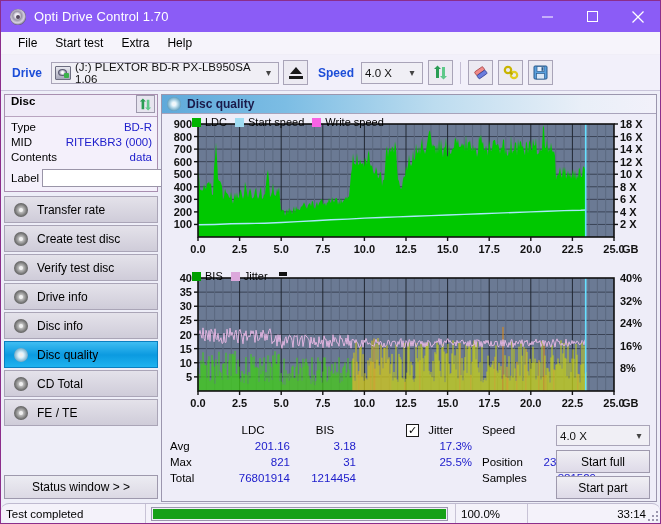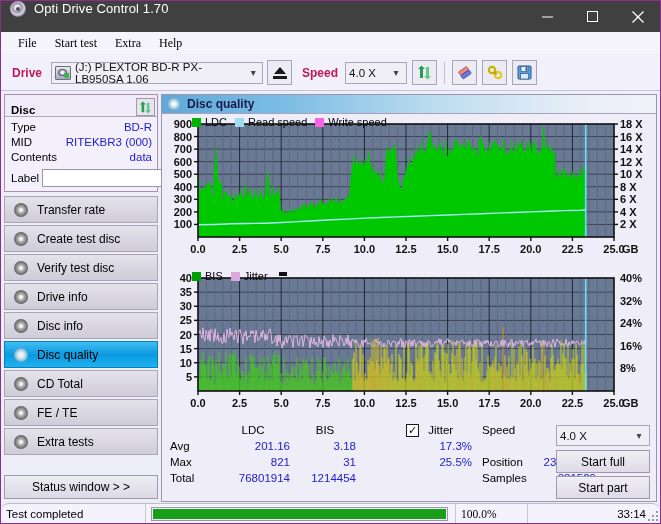--- a/index.html
+++ b/index.html
@@ -14,23 +14,23 @@
   #app {
     position: relative;
     width: 661px; height: 524px;
     border: 1px solid #8b2d8b;
     background: #eeeef8;
     overflow: hidden;
   }
   
   #titlebar {
     height: 31px;
-    background: #404040;
+    background: #8b5cf6;
     display: flex;
-    align-items: flex-start;
+    align-items: center;
     color: #ffffff;
     position: relative;
   }
   #titlebar .app-icon {
     width: 16px; height: 16px;
     margin-left: 9px; margin-right: 8px;
     border-radius: 50%;
     background: radial-gradient(circle at 45% 42%, #ffffff 0%, #e9e4ef 18%, #9a94a8 34%, #d8d2e2 55%, #7e7890 75%, #4a4458 100%);
     box-shadow: inset 0 0 1px #333;
     position: relative;
@@ -57,38 +57,37 @@
     cursor: default;
   }
   
   #menubar {
     height: 23px;
     background: #f6f4fb;
     display: flex;
     align-items: center;
     padding-left: 8px;
     border-bottom: 1px solid #f0eef7;
-    font-family: Liberation Serif, serif;
   }
   #menubar .menu-item {
     padding: 2px 9px;
     font-size: 12px;
     color: #000;
     cursor: default;
   }
   
   #drivebar {
     height: 36px;
     background: #f2f0fa;
     display: flex;
     align-items: center;
     padding: 0 6px;
     border-bottom: 1px solid #c9c4da;
   }
-  .lbl-bold { font-weight: bold; font-size: 12px; color: #be185d; }
+  .lbl-bold { font-weight: bold; font-size: 12px; color: #1d4ed8; }
   .combo {
     height: 22px;
     background: #f0eff5;
     border: 1px solid #a9a4b8;
     display: flex; align-items: center;
     font-size: 11.5px;
     color: #111;
     padding: 0 2px 0 3px;
     position: relative;
     cursor: default;
@@ -148,21 +147,21 @@
     padding: 3px 3px 0 3px;
     gap: 3px;
   }
   
   #leftpanel { width: 154px; display: flex; flex-direction: column; }
   .disc-group {
     border: 1px solid #a98fb0;
     background: #f4f0fb;
   }
   .disc-header {
-    display: flex; align-items: flex-end;
+    display: flex; align-items: flex-start;
     height: 22px;
     padding: 0 2px 0 6px;
     border-bottom: 1px solid #b9a4c0;
     background: #f0ebf8;
   }
   .disc-header .t { font-weight: bold; font-size: 11.5px; }
   .disc-header .hbtn {
     margin-left: auto;
     width: 19px; height: 18px;
     background: #e7e4ef; border: 1px solid #9e99ad;
@@ -358,21 +357,21 @@
 
   <div id="menubar">
     <div class="menu-item">File</div>
     <div class="menu-item">Start test</div>
     <div class="menu-item">Extra</div>
     <div class="menu-item">Help</div>
   </div>
 
   <div id="drivebar">
     <div class="lbl-bold" style="margin:0 9px 0 5px;">Drive</div>
-    <div class="combo" style="width:212px;justify-content:flex-end;">
+    <div class="combo" style="width:228px;justify-content:flex-end;">
       <span class="drive-icon"></span>
       <span>(J:)  PLEXTOR BD-R  PX-LB950SA 1.06</span>
       <span class="arrow">▾</span>
     </div>
     <div class="tbtn" style="margin-left:4px;">
       <span class="icon-eject"></span>
     </div>
     <div class="lbl-bold" style="margin:0 7px 0 10px;">Speed</div>
     <div class="combo" style="width:62px;">
       <span>4.0 X</span>
@@ -489,46 +488,40 @@
               <span class="disc-ico"></span>
             </span>
           <span>CD Total</span>
         </div>
         <div class="navbtn">
           <span class="nicon">
               <span class="disc-ico"></span>
             </span>
           <span>FE / TE</span>
         </div>
-        <div class="navbtn">
-          <span class="nicon">
-              <span class="disc-ico"></span>
-            </span>
-          <span>Extra tests</span>
-        </div>
       </div>
 
       <div class="spacer"></div>
       <div class="status-btn">Status window &gt; &gt;</div>
     </div>
 
     <div id="rightpanel">
       <div class="rp-header">
         <span class="hicon"></span>
         <span class="ht">Disc quality</span>
       </div>
 
       <div class="charts">
 
         <div class="chart-wrap">
           <div class="chart-legend">
             <span class="sw" style="background:#00b400"></span>
             <span class="lg">LDC</span>
             <span class="sw" style="background:#9fdcf2"></span>
-            <span class="lg">Read speed</span>
+            <span class="lg">Start speed</span>
             <span class="sw" style="background:#f862e4"></span>
             <span class="lg">Write speed</span>
           </div>
           <svg id="svg-top" width="492" height="150" viewBox="0 0 492 150">
               <rect x="34" y="9" width="416" height="113" fill="#6b7a94"></rect>
               <line x1="34" y1="21.555555555555557" x2="450" y2="21.555555555555557" stroke="#3a4355" stroke-width="1"></line>
               <line x1="34" y1="34.111111111111114" x2="450" y2="34.111111111111114" stroke="#3a4355" stroke-width="1"></line>
               <line x1="34" y1="46.666666666666664" x2="450" y2="46.666666666666664" stroke="#3a4355" stroke-width="1"></line>
               <line x1="34" y1="59.22222222222222" x2="450" y2="59.22222222222222" stroke="#3a4355" stroke-width="1"></line>
               <line x1="34" y1="71.77777777777777" x2="450" y2="71.77777777777777" stroke="#3a4355" stroke-width="1"></line>
@@ -1211,21 +1204,21 @@
     </div>
   </div>
 
   <div id="statusbar">
     <div class="cell" style="width:145px;">Test completed</div>
     <div class="cell" style="width:310px;">
       <div class="pbar-outer">
         <div class="pbar-fill" id="pbar-fill" style="width: 100%;"></div>
       </div>
     </div>
-    <div class="cell" style="width:72px;font-family:Liberation Serif, serif;">100.0%</div>
+    <div class="cell" style="width:72px;">100.0%</div>
     <div class="cell" style="flex:1; justify-content:flex-end; padding-right:14px; border-right:none;">33:14</div>
     <div class="grip">
       <i style="right:0;bottom:0"></i>
         <i style="right:4px;bottom:0"></i>
         <i style="right:8px;bottom:0"></i>
       <i style="right:0;bottom:4px"></i>
         <i style="right:4px;bottom:4px"></i>
       <i style="right:0;bottom:8px"></i>
     </div>
   </div>

